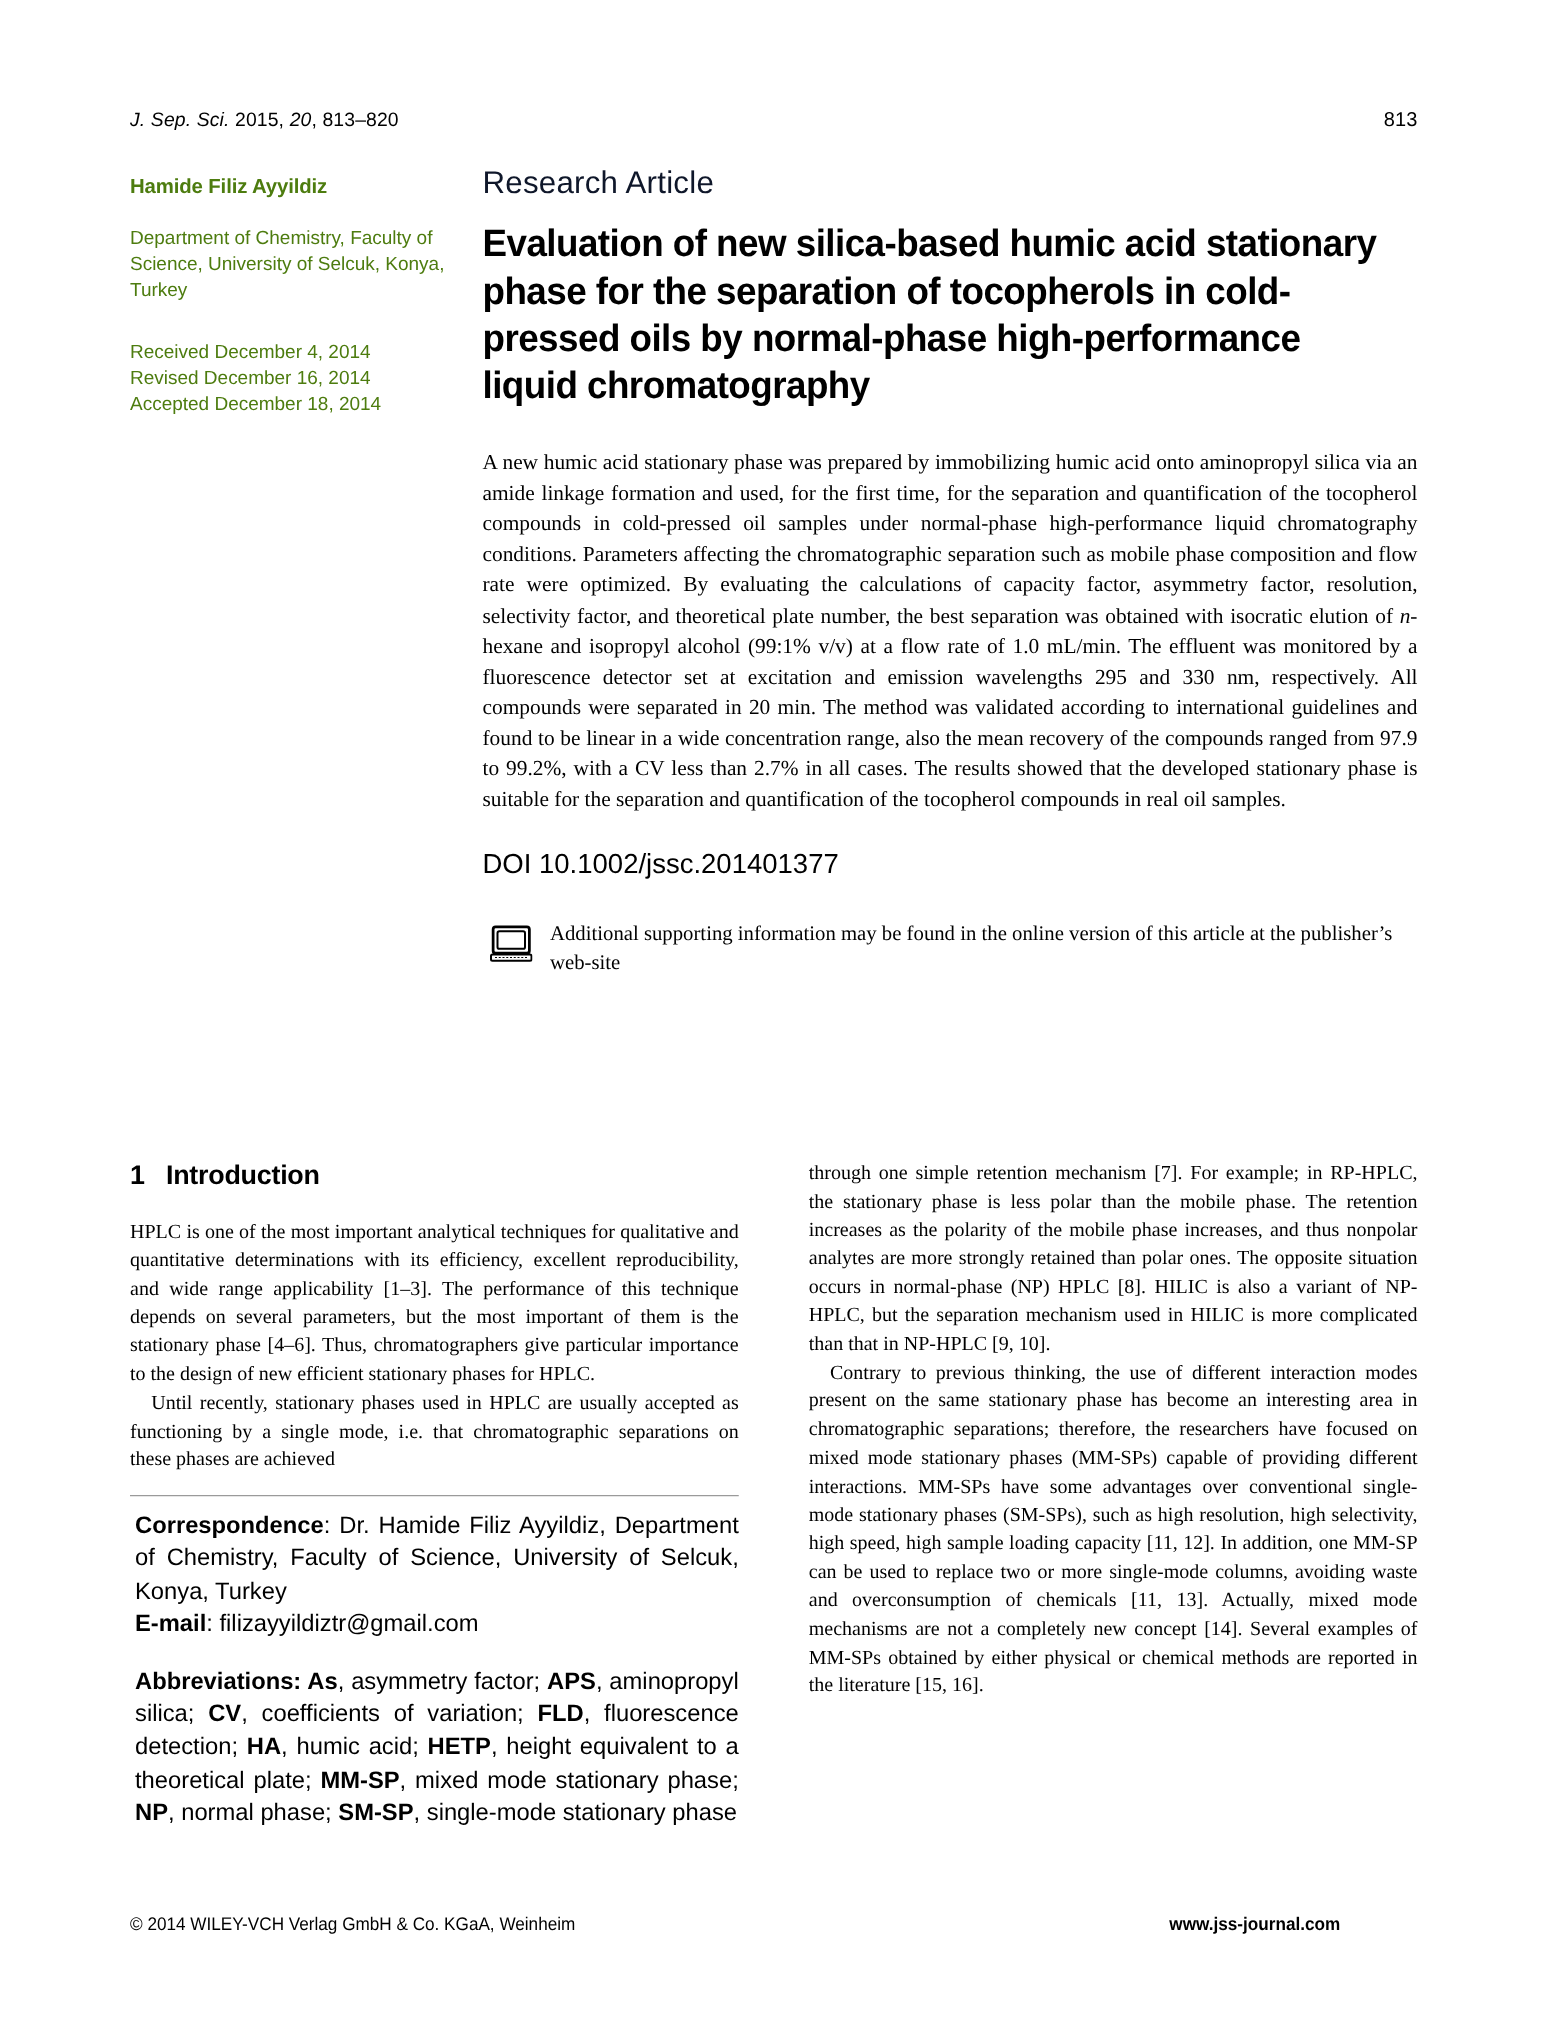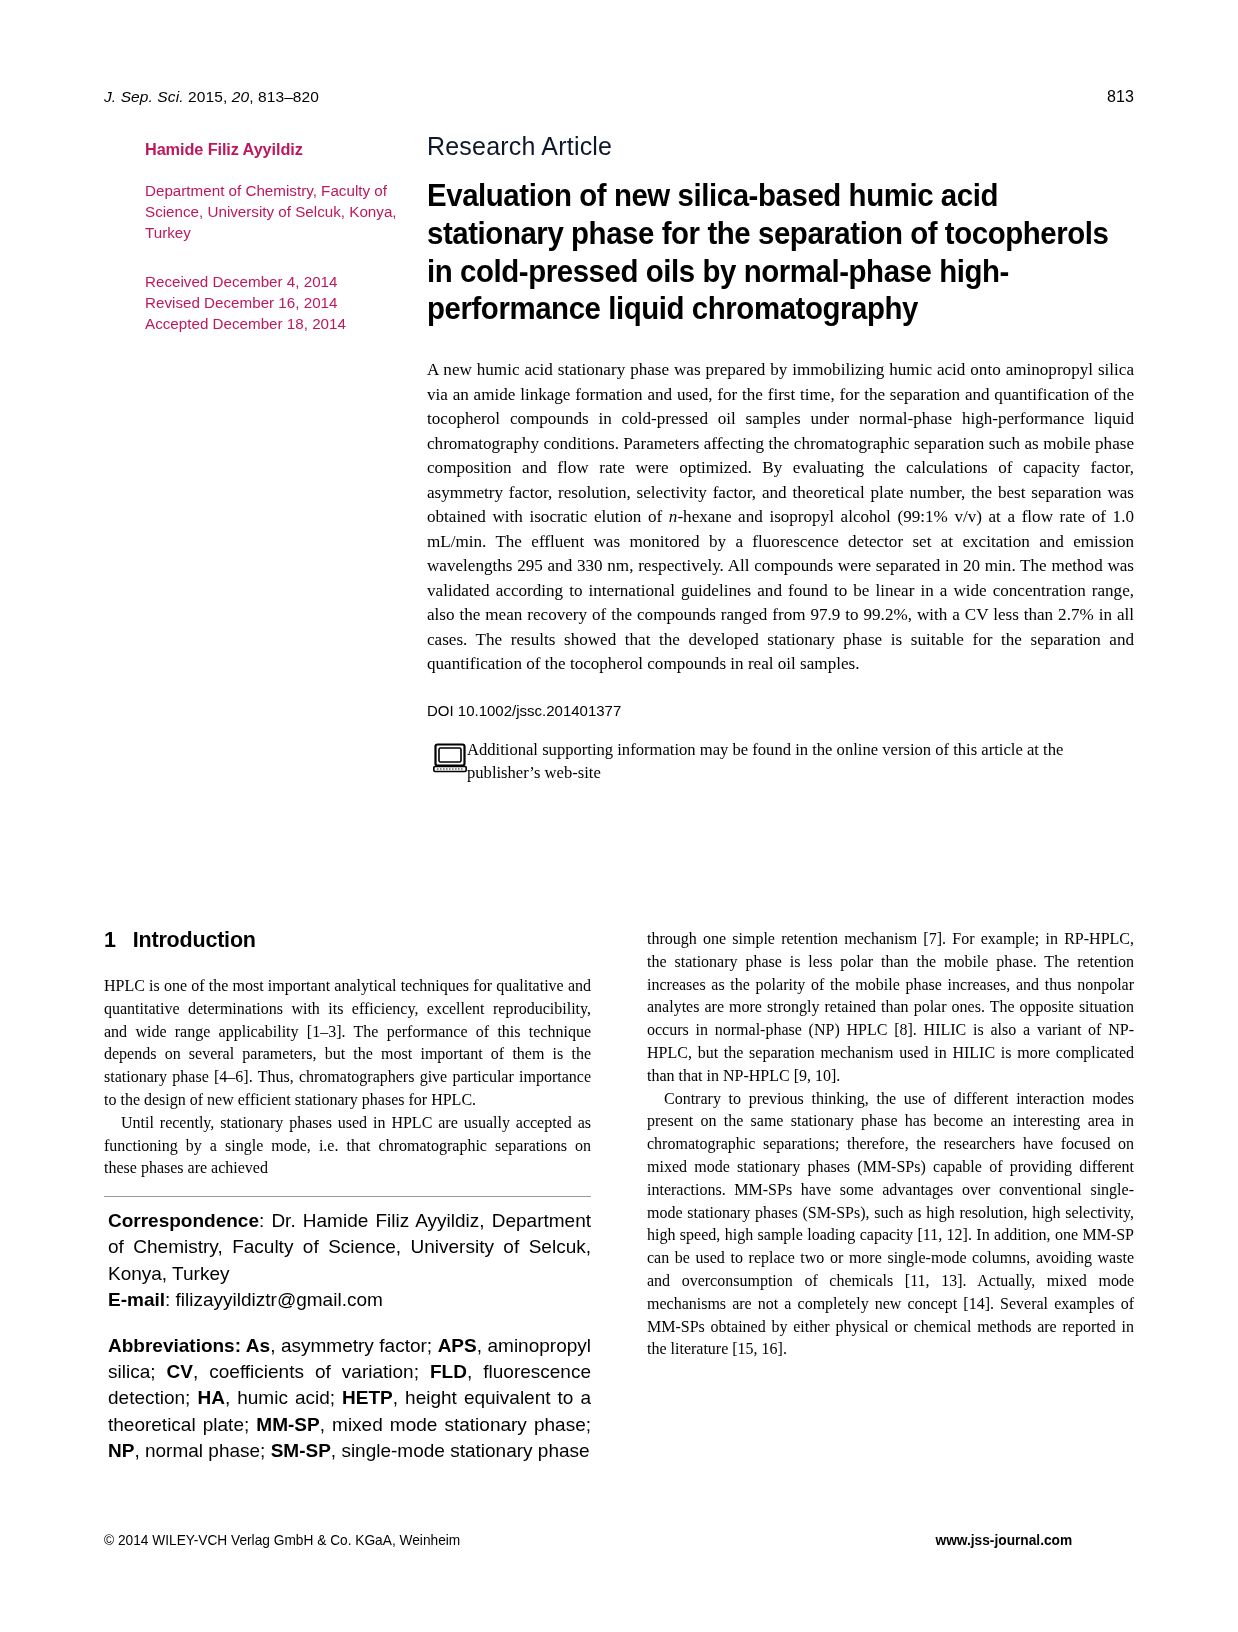--- a/index.html
+++ b/index.html
@@ -45,23 +45,22 @@
     width: 1030px;
     display: flex;
     align-items: flex-start;
   }
   .meta {
     width: 282px;
     flex: 0 0 282px;
     font-family: "Liberation Sans", sans-serif;
     font-size: 15.2px;
     line-height: 1.38;
-    color: #be185d;
+    color: #4d7c0f;
     padding-top: 6px;
-    margin-left: 41px;
   }
   .meta .author {
     font-weight: bold;
     font-size: 16.3px;
     letter-spacing: -0.1px;
     margin-bottom: 21px;
   }
   .meta .affil { margin-bottom: 28px; }
   .meta .dates div { white-space: nowrap; }
 
@@ -98,28 +97,29 @@
 
   .keywords {
     font-family: "Liberation Sans", sans-serif;
     font-size: 16.4px;
     line-height: 1.36;
     margin-bottom: 2px;
   }
   .keywords b { font-weight: bold; }
   .doi {
     font-family: "Liberation Sans", sans-serif;
-    font-size: 15px;
+    font-size: 22px;
     line-height: 1.36;
-    margin-bottom: 18px;
+    margin-bottom: 30px;
   }
 
   .suppinfo {
     display: flex;
     align-items: flex-start;
+    gap: 14px;
     padding-left: 6px;
   }
   .laptop-icon {
     flex: 0 0 auto;
     margin-top: 4px;
   }
   .suppinfo .supptext {
     font-family: "Liberation Serif", serif;
     font-size: 16.6px;
     line-height: 1.36;

